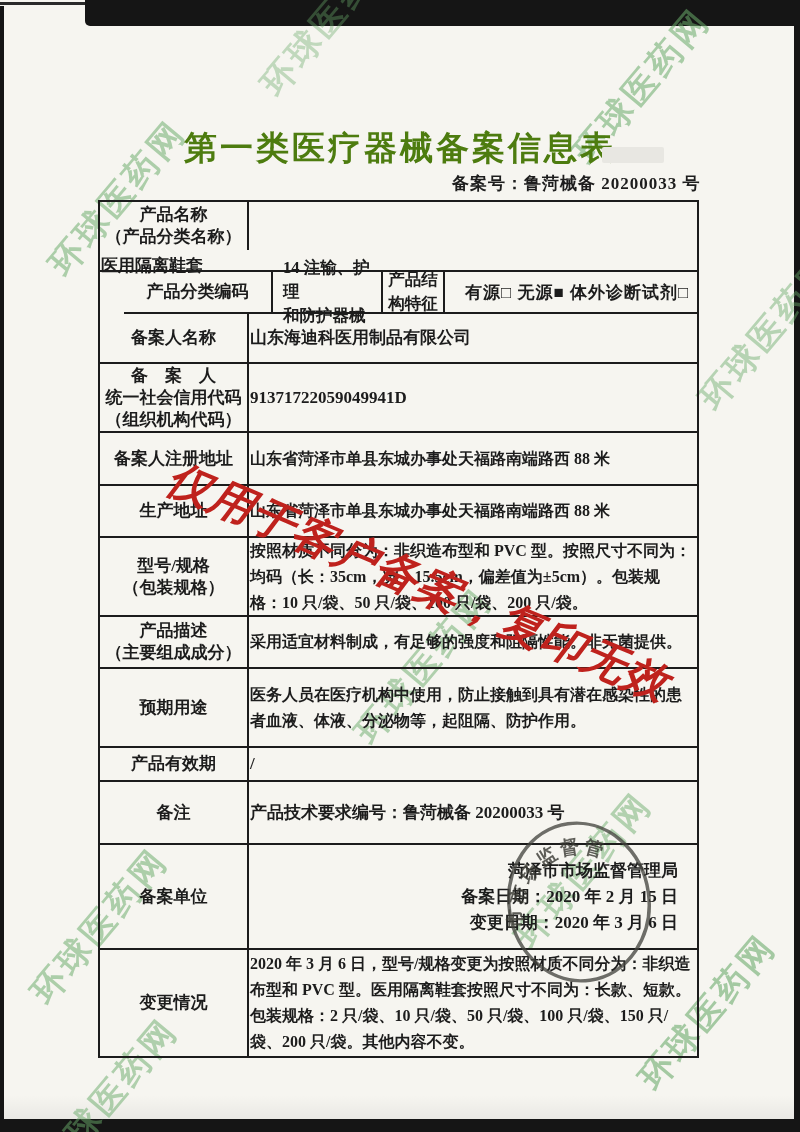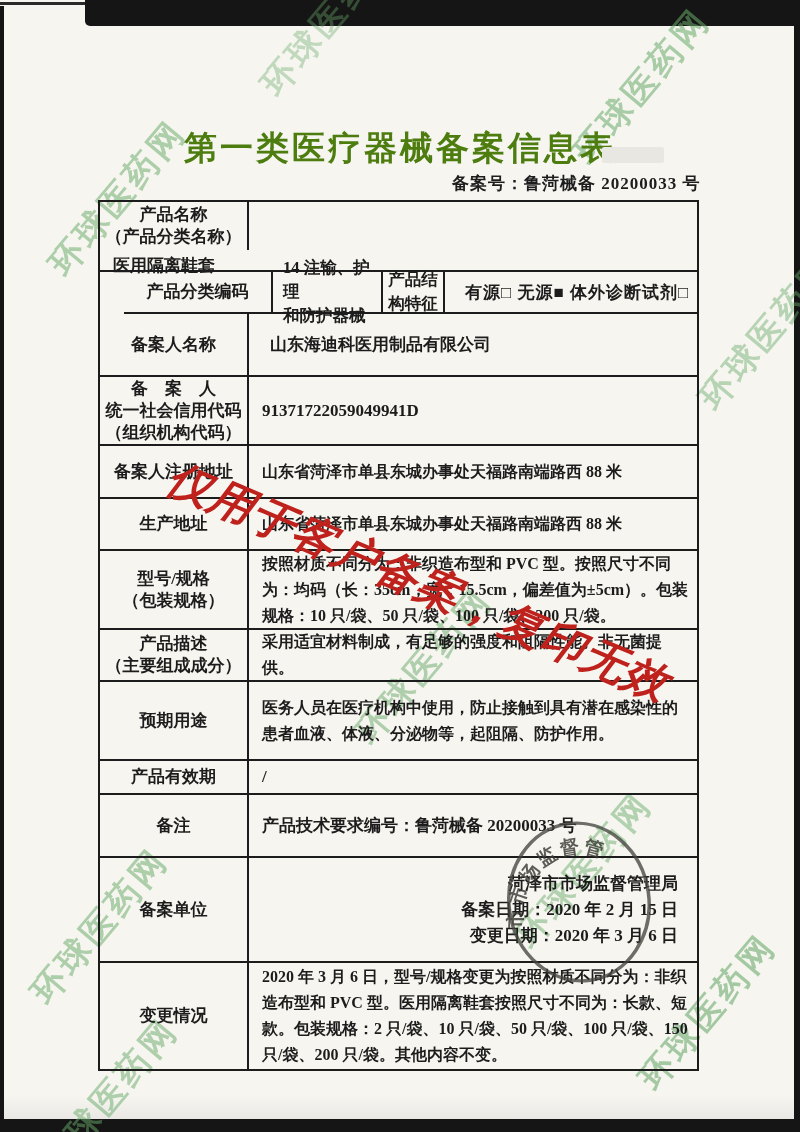--- a/index.html
+++ b/index.html
@@ -68,38 +68,38 @@
   .lab{
     width:149px;flex:none;box-sizing:border-box;
     display:flex;align-items:center;justify-content:center;text-align:center;
     font-size:17px;font-weight:600;line-height:22px;
     white-space:pre-line;border-right:2px solid #1c1c1c;
     padding:2px 2px;
   }
   .val{
     flex:1;display:flex;align-items:center;box-sizing:border-box;
     font-size:17px;font-weight:600;line-height:26px;
-    padding:3px 6px 3px 13px;
+    padding:3px 6px 3px 1px;
   }
   .val.small{font-size:16px;}
   .cellA{
     width:110px;flex:none;box-sizing:border-box;display:flex;align-items:center;
     font-size:16.5px;font-weight:600;line-height:24px;white-space:pre-line;
     padding-left:10px;border-right:2px solid #1c1c1c;
   }
   .cellB{
     width:62px;flex:none;box-sizing:border-box;display:flex;align-items:center;justify-content:center;
     text-align:center;font-size:16.5px;font-weight:600;line-height:24px;white-space:pre-line;
     border-right:2px solid #1c1c1c;
   }
   .cellC{
     flex:1;display:flex;align-items:center;font-size:17px;font-weight:600;
     padding-left:20px;letter-spacing:1px;
   }
-  #row-h1{height:70px;flex-direction:column;} #row-h2{height:42px;margin-left:24px;} #row-h3{height:63px;gap:8px;}
+  #row-h1{height:70px;flex-direction:column;} #row-h2{height:42px;margin-left:24px;} #row-h3{height:50px;}
   #row-h4{height:69px;} #row-h5{height:53px;} #row-h6{height:52px;}
   #row-h7{height:79px;} #row-h8{height:52px;} #row-h9{height:79px;}
   #row-h10{height:34px;} #row-h11{height:63px;} #row-h12{height:105px;}
   #row-h13{height:106px;}
   .unit-val{
     flex:1;display:flex;flex-direction:column;justify-content:center;align-items:flex-end;
     font-size:17px;font-weight:600;line-height:26px;padding-right:19px;box-sizing:border-box;
   }
 
   

